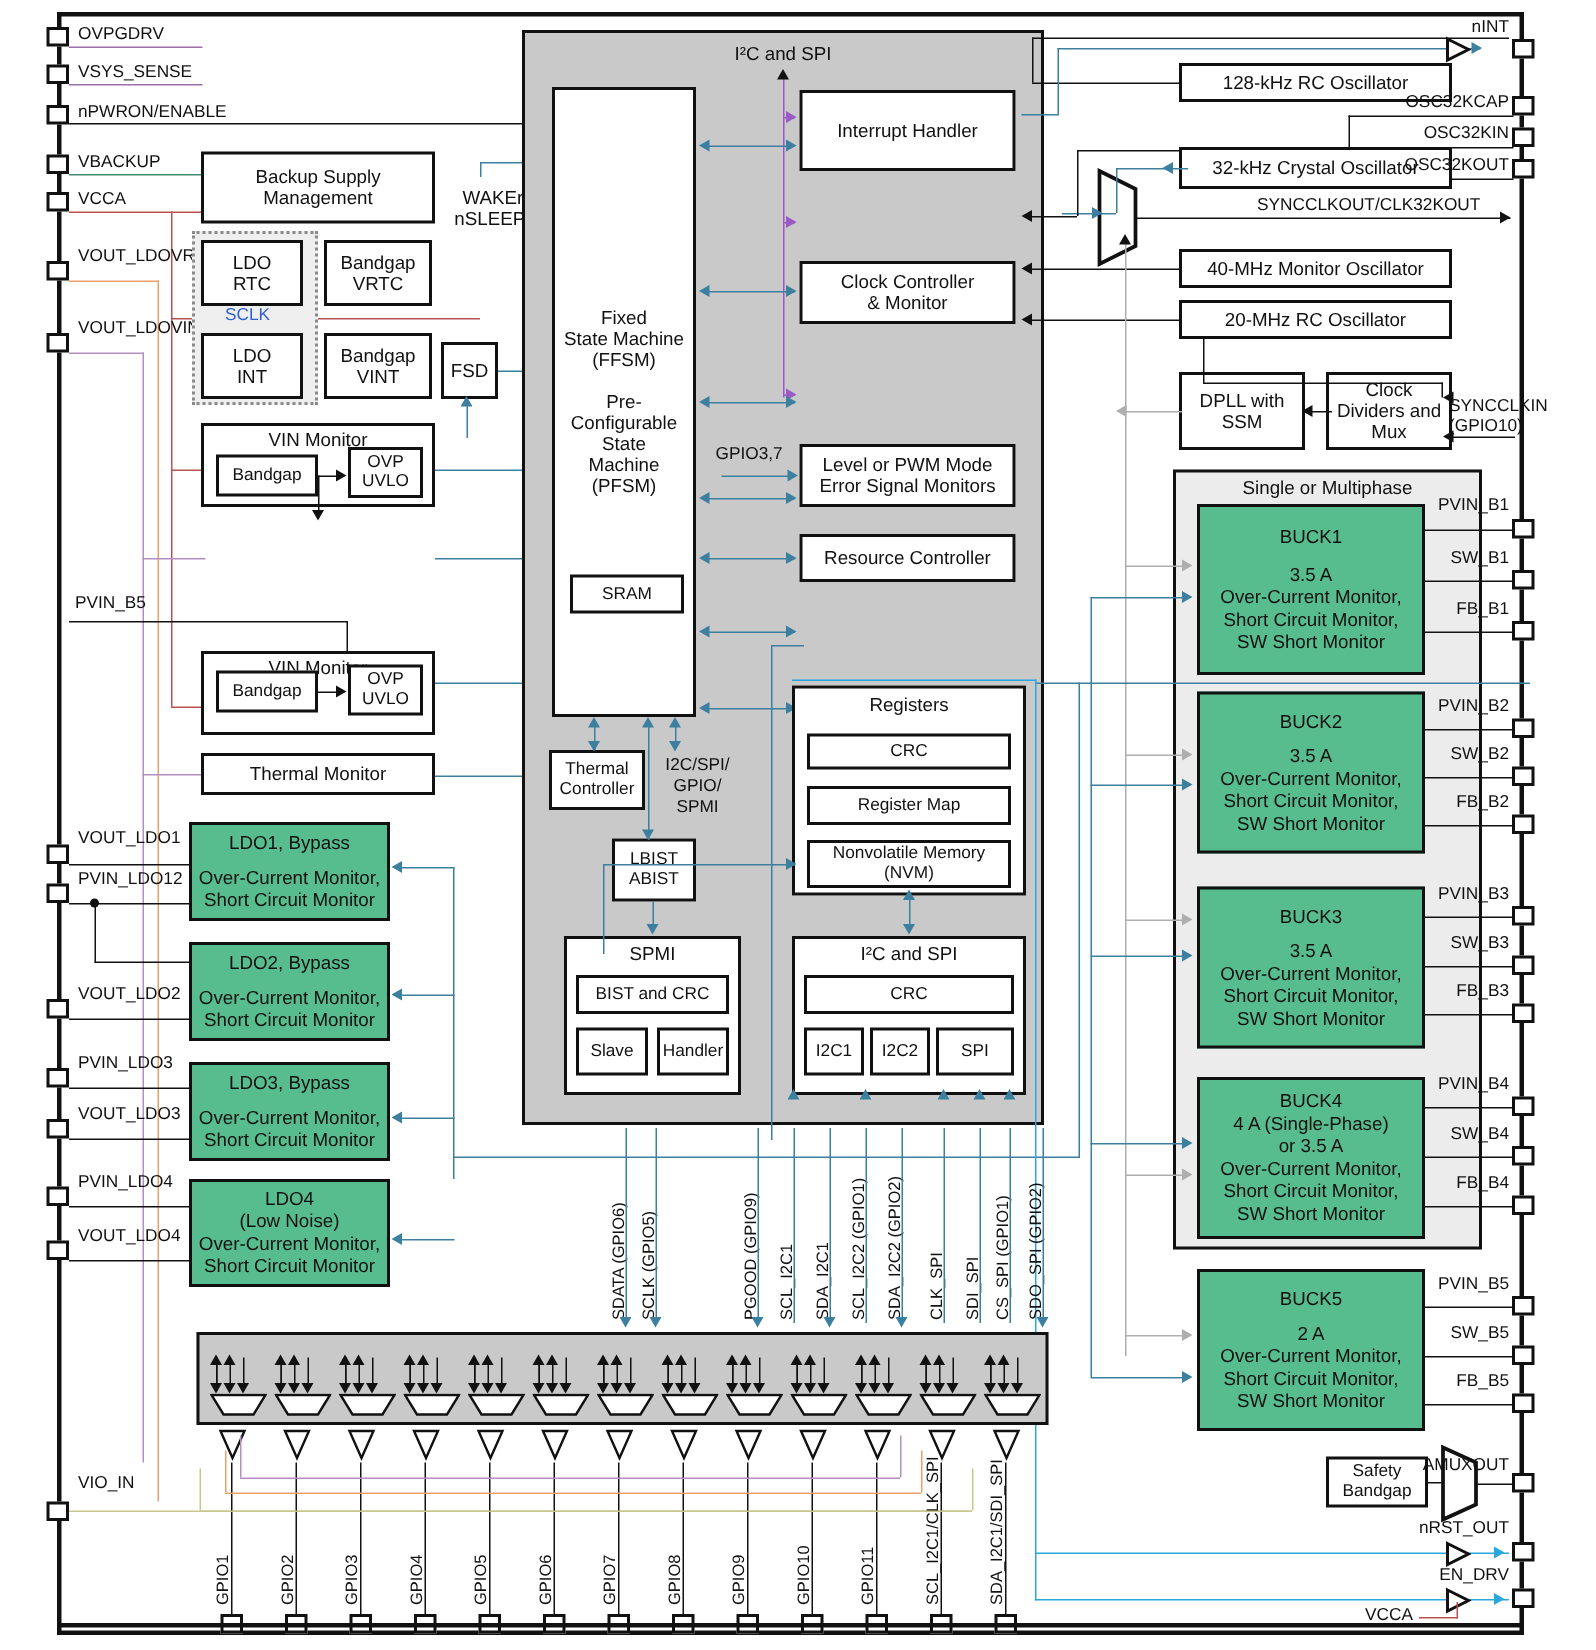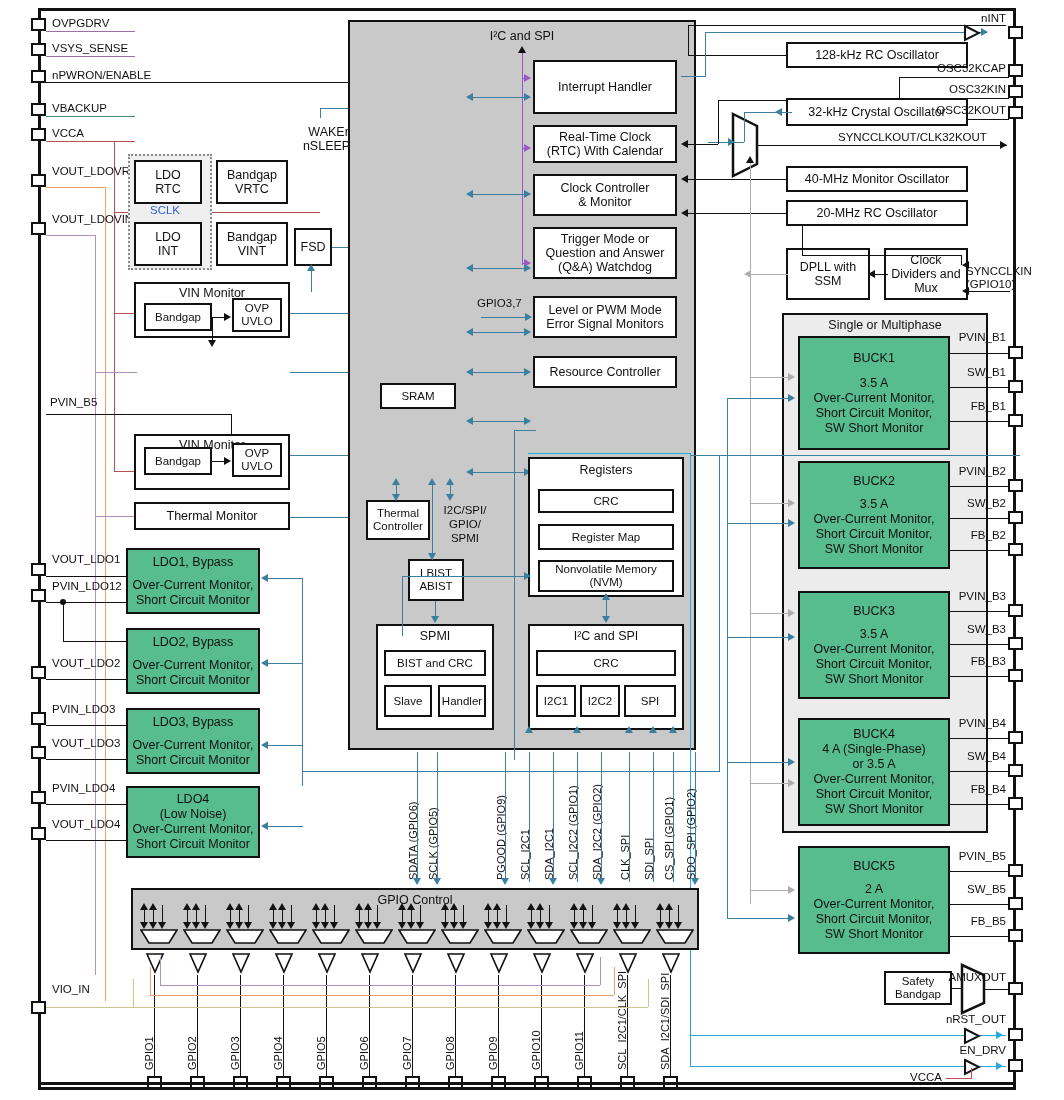--- a/index.html
+++ b/index.html
@@ -160,20 +160,24 @@
 
   <div class="abs pad" style="left:31px;top:827px;"></div>
   <div class="abs pinlabel" style="left:52px;top:818px;">VOUT_LDO4</div>
   <div class="abs h" style="left:46px;top:840px;width:80px;"></div>
 
   <div class="abs pad" style="left:31px;top:1001px;"></div>
   <div class="abs pinlabel" style="left:52px;top:983px;">VIO_IN</div>
   <div class="abs h olive" style="left:46px;top:1007px;width:602px;"></div>
 
 
+  <div class="abs blk" style="left:134px;top:101px;width:156px;height:48px;white-space:pre-line;">
+    <span>Backup Supply
+Management</span>
+  </div>
 
   <div class="abs dotbox" style="left:128px;top:154px;width:84px;height:116px;"></div>
 
   <div class="abs blk" style="left:134px;top:160px;width:68px;height:44px;white-space:pre-line;">
     <span>LDO
 RTC</span>
   </div>
   <div class="abs blk" style="left:216px;top:160px;width:72px;height:44px;white-space:pre-line;">
     <span>Bandgap
 VRTC</span>
@@ -275,20 +279,31 @@
   <div class="abs h blue" style="left:268px;top:745px;width:35px;"></div>
   <div class="abs ar l blue" style="left:261px;top:741px;"></div>
   <div class="abs h blue" style="left:268px;top:826px;width:35px;"></div>
   <div class="abs ar l blue" style="left:261px;top:822px;"></div>
   <div class="abs h blue" style="left:302px;top:771px;width:418px;"></div>
   <div class="abs v blue" style="left:719px;top:455px;height:317px;"></div>
 
   <div class="abs grey" style="left:348px;top:20px;width:348px;height:730px;"></div>
   <div class="abs cap" style="left:348px;top:29px;width:348px;">I²C and SPI</div>
 
+  <div class="abs blk" style="left:368px;top:58px;width:96px;height:420px;white-space:pre-line;font-size:12.5px;">
+    <span>Fixed
+State Machine
+(FFSM)
+
+Pre-
+Configurable
+State
+Machine
+(PFSM)</span>
+  </div>
   <div class="abs blk sm" style="left:380px;top:383px;width:76px;height:26px;">
     <span>SRAM</span>
   </div>
 
   <div class="abs blk sm" style="left:366px;top:500px;width:64px;height:40px;white-space:pre-line;">
     <span>Thermal
 Controller</span>
   </div>
   <div class="abs cap small" style="left:437px;top:503px;white-space:pre-line;width:56px;">I2C/SPI/
 GPIO/
@@ -304,32 +319,23 @@
   <div class="abs v blue" style="left:432px;top:482px;height:78px;"></div>
   <div class="abs ar u blue" style="left:428px;top:478px;"></div>
   <div class="abs ar d blue" style="left:428px;top:553px;"></div>
   <div class="abs v blue" style="left:450px;top:482px;height:16px;"></div>
   <div class="abs ar u blue" style="left:446px;top:478px;"></div>
   <div class="abs ar d blue" style="left:446px;top:494px;"></div>
 
   <div class="abs blk" style="left:533px;top:60px;width:144px;height:54px;">
     <span>Interrupt Handler</span>
   </div>
-  <div class="abs blk" style="left:533px;top:125px;width:144px;height:38px;white-space:pre-line;">
-    <span>Real-Time Clock
-(RTC) With Calendar</span>
-  </div>
   <div class="abs blk" style="left:533px;top:174px;width:144px;height:42px;white-space:pre-line;">
     <span>Clock Controller
 &amp; Monitor</span>
-  </div>
-  <div class="abs blk" style="left:533px;top:227px;width:144px;height:52px;white-space:pre-line;">
-    <span>Trigger Mode or
-Question and Answer
-(Q&amp;A) Watchdog</span>
   </div>
   <div class="abs blk" style="left:533px;top:296px;width:144px;height:42px;white-space:pre-line;">
     <span>Level or PWM Mode
 Error Signal Monitors</span>
   </div>
   <div class="abs blk" style="left:533px;top:356px;width:144px;height:32px;">
     <span>Resource Controller</span>
   </div>
 
   <div class="abs cap small" style="left:477px;top:296px;">GPIO3,7</div>
@@ -668,21 +674,20 @@
       </svg>
   </div>
   <div class="abs pinlabel" style="left:910px;top:1071px;">VCCA</div>
   <div class="abs h red" style="left:946px;top:1078px;width:26px;"></div>
   <div class="abs v red" style="left:971px;top:1068px;height:11px;"></div>
 
   <div class="abs v cyan" style="left:690px;top:453px;height:614px;"></div>
   <div class="abs h cyan" style="left:528px;top:453px;width:163px;"></div>
 
   <div class="abs grey" style="left:131px;top:888px;width:568px;height:62px;"></div>
-  <div class="abs cap" style="left:131px;top:893px;width:568px;">GPIO Control</div>
 
   <div id="gpio-cells">
       <div class="abs" style="left:141px;top:905px;width:38px;height:40px;">
         <div class="abs v" style="left:3px;top:0;height:22px;"></div>
         <div class="abs ar u" style="left:-1px;top:-2px;"></div>
         <div class="abs v" style="left:12px;top:0;height:22px;"></div>
         <div class="abs ar u" style="left:8px;top:-2px;"></div>
         <div class="abs v" style="left:3px;top:0;height:22px;"></div>
         <div class="abs ar d" style="left:-1px;top:17px;"></div>
         <div class="abs ar d" style="left:8px;top:17px;"></div>

